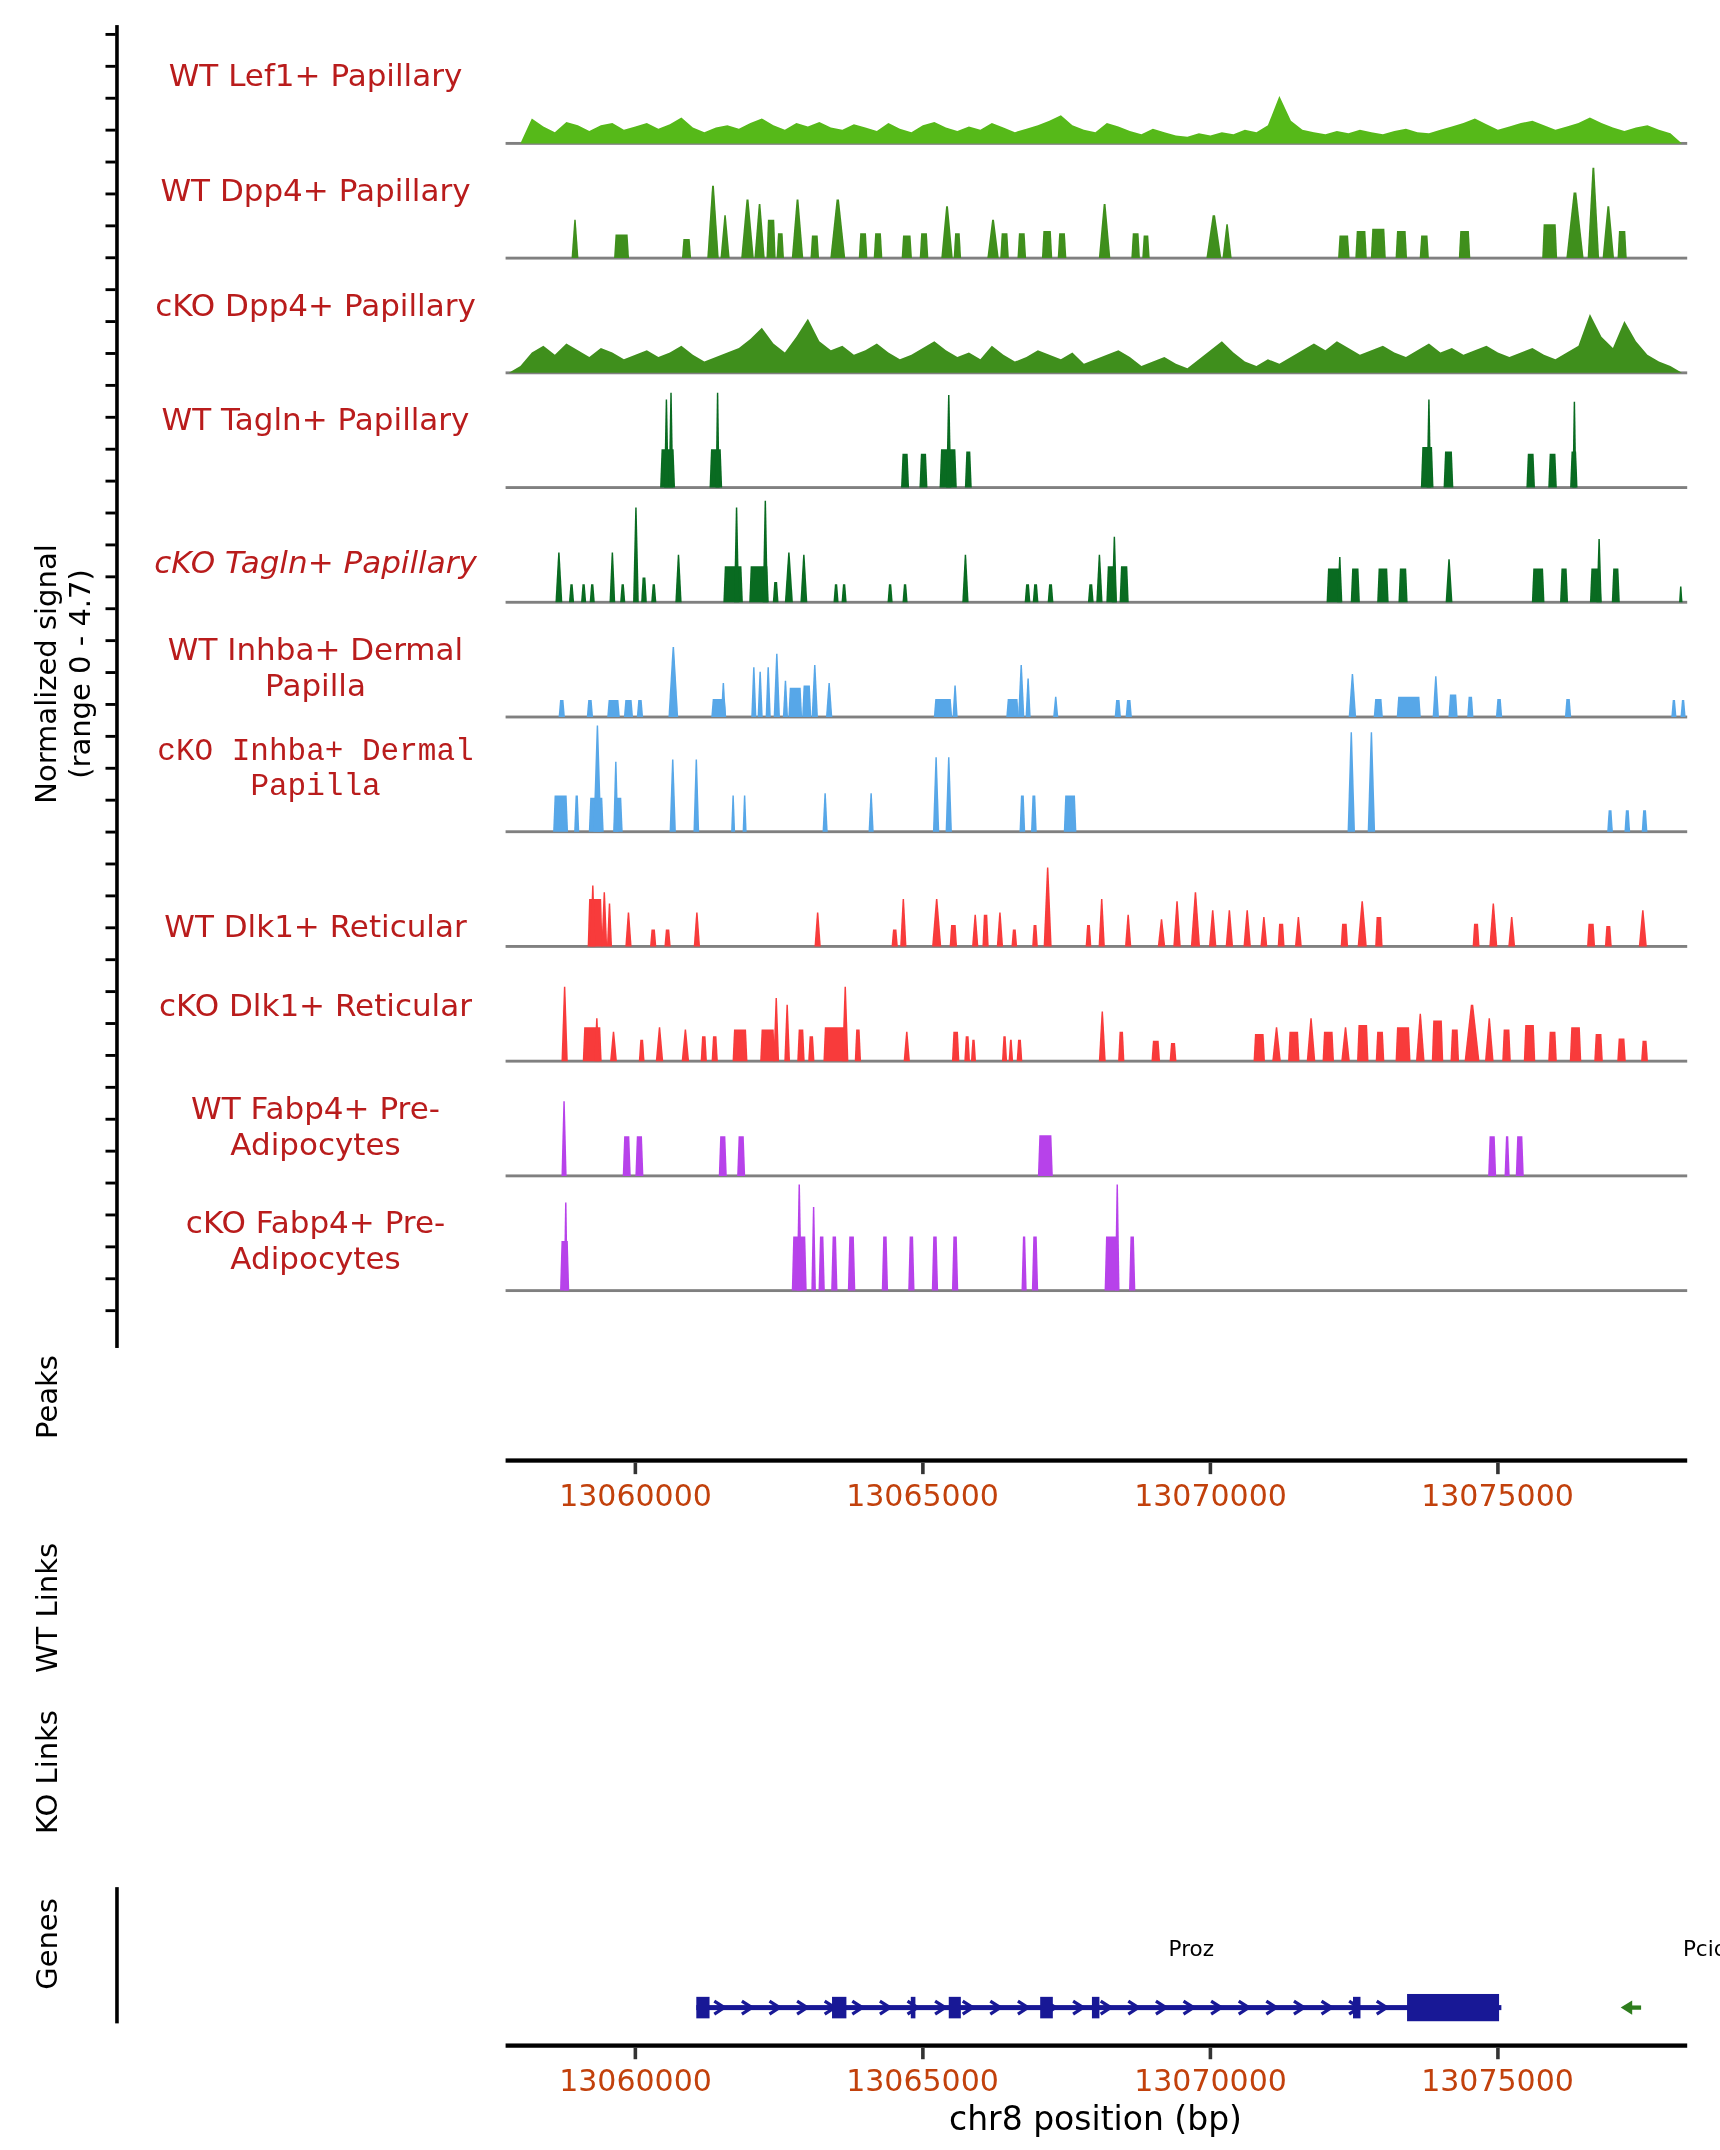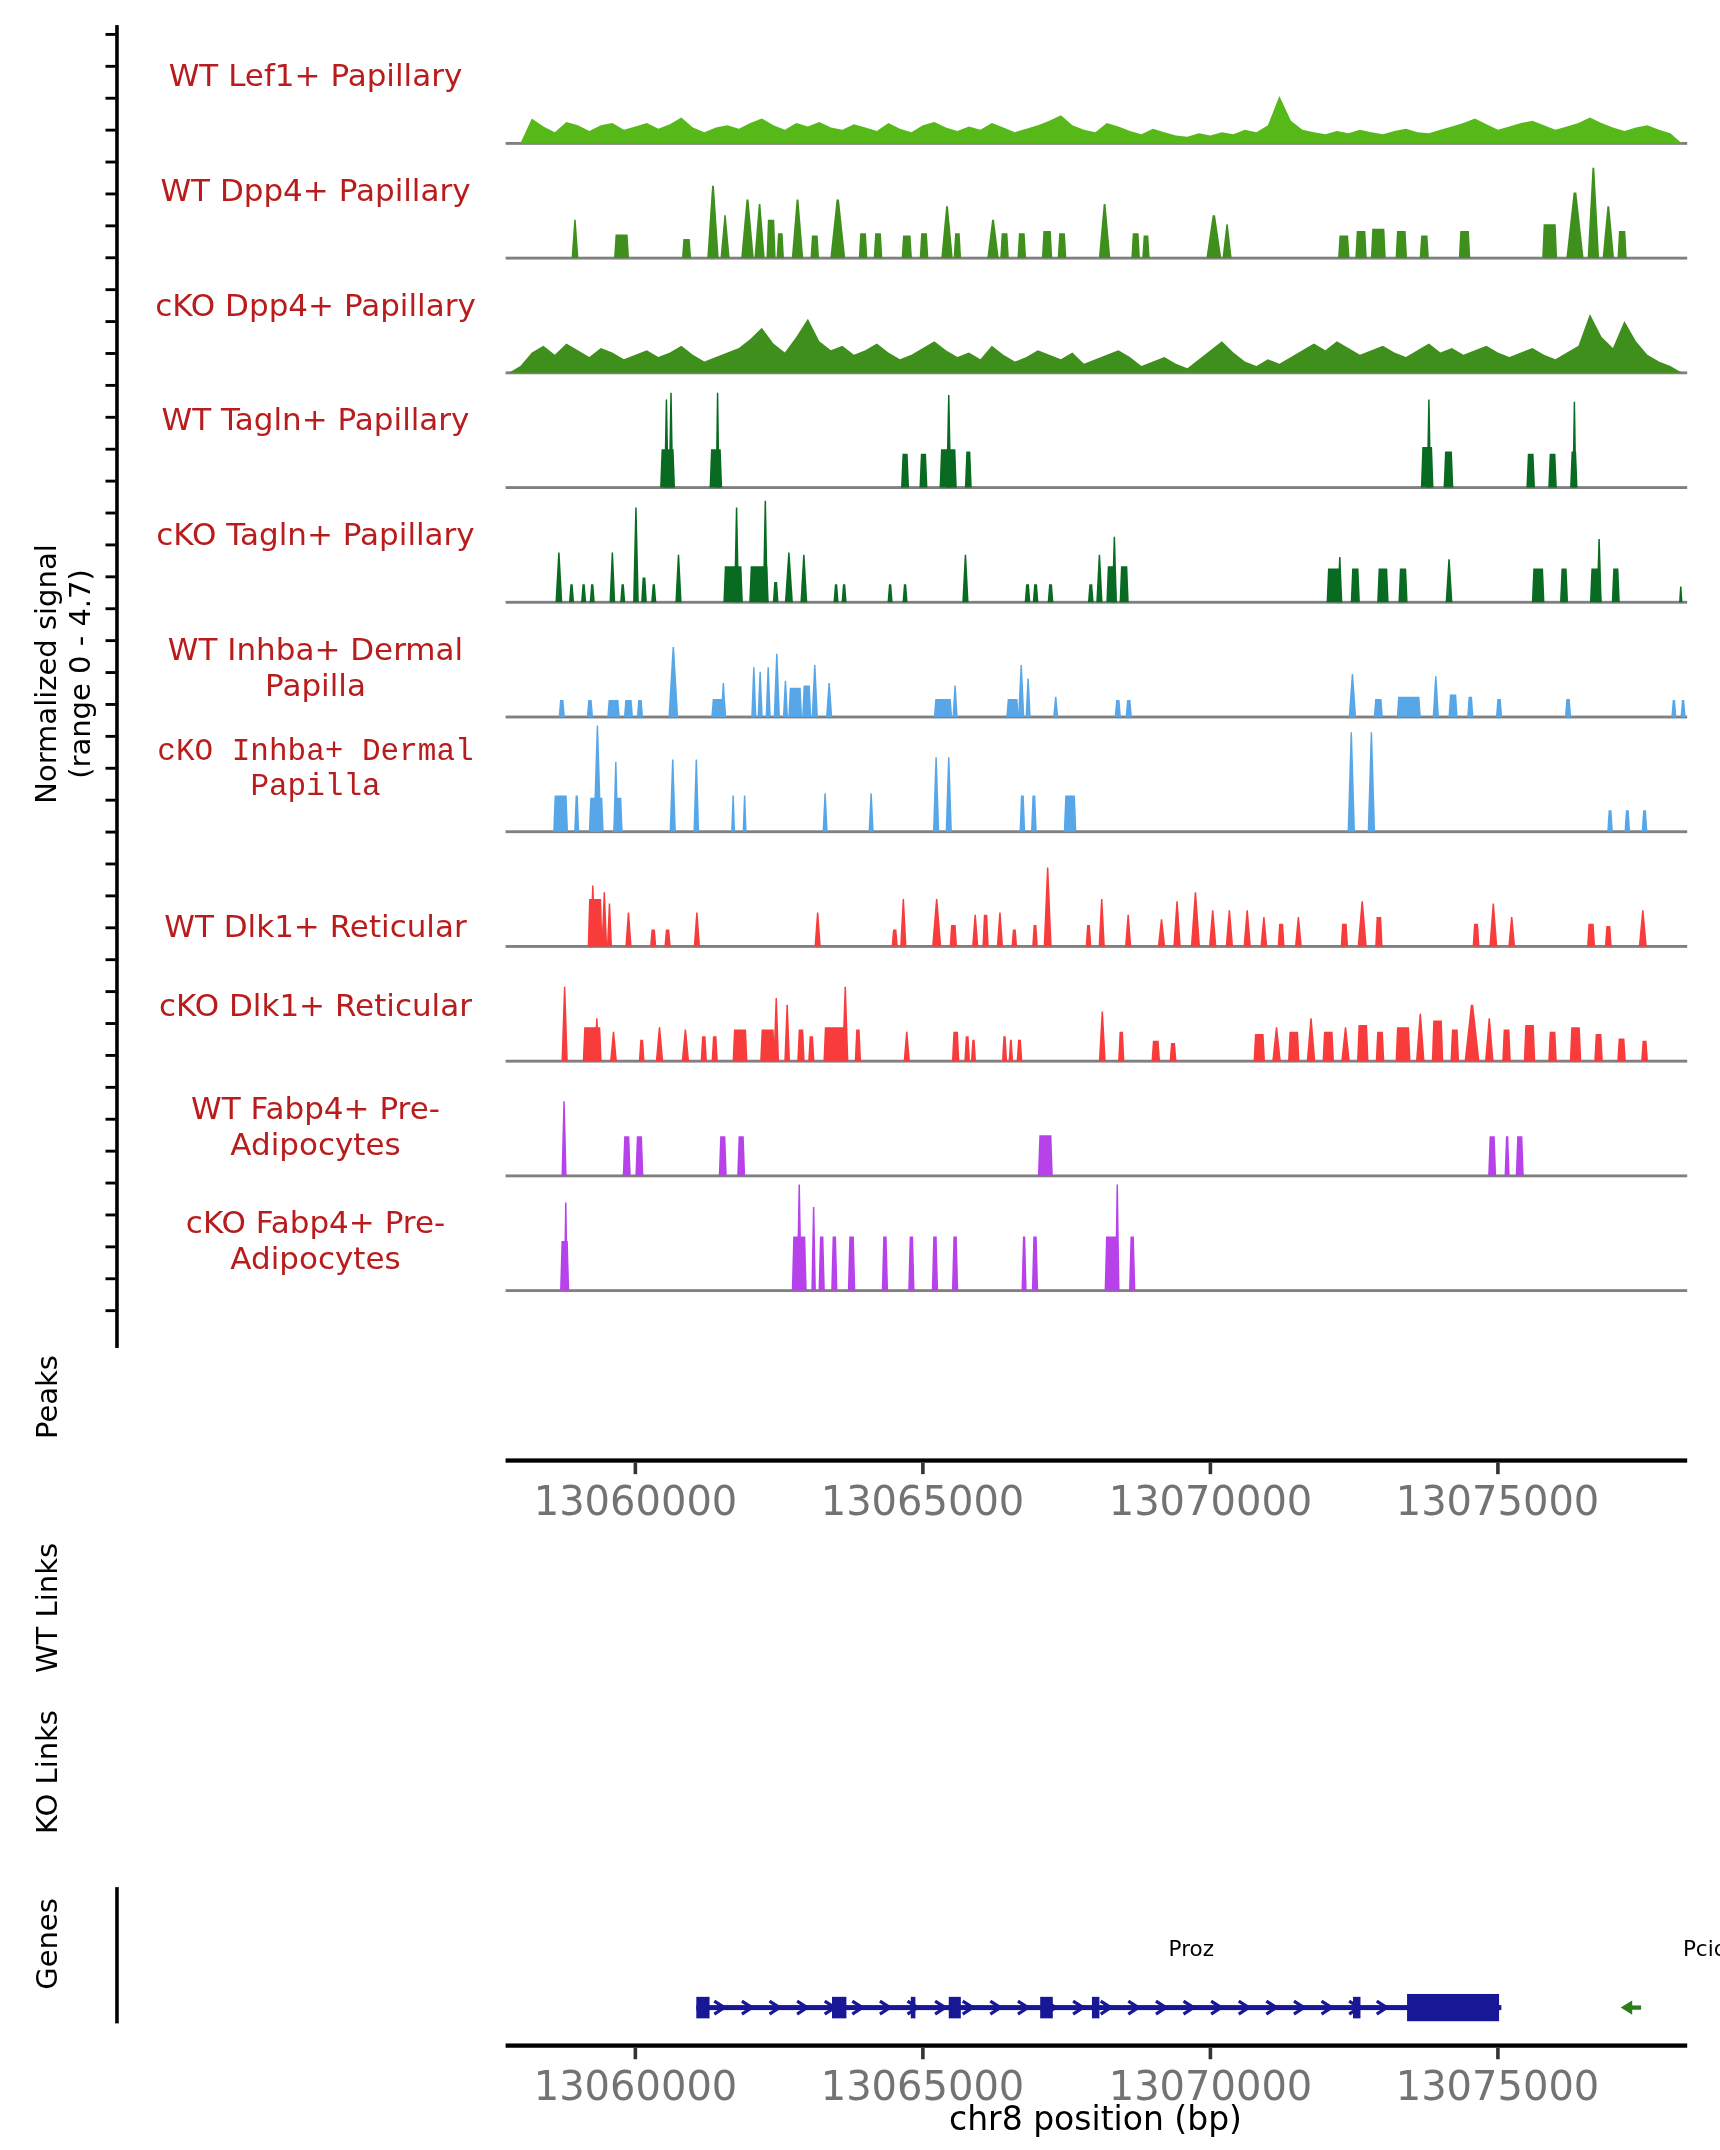--- a/index.html
+++ b/index.html
@@ -4,21 +4,21 @@
 <style>
   html,body{margin:0;padding:0;background:#fff;}
   #canvas{position:relative;width:1721px;height:2151px;background:#ffffff;overflow:hidden;
           font-family:"DejaVu Sans","Liberation Sans",sans-serif;}
   #gfx{position:absolute;left:0;top:0;}
   .vlabel{position:absolute;transform:translate(-50%,-50%) rotate(-90deg);transform-origin:center;
           white-space:nowrap;color:#000;text-align:center;}
   .ylab{font-size:29px;line-height:34px;}
   .seclab{font-size:29px;}
   .tracklab{position:absolute;left:122px;width:387px;text-align:center;font-size:31px;color:#b91c1c;}
-  .ticklab{position:absolute;width:215px;text-align:center;font-size:40px;color:#737373;}
+  .ticklab{position:absolute;width:215px;text-align:center;font-size:30px;color:#c2410c;}
   .genelab{position:absolute;width:215px;text-align:right;font-size:21.5px;color:#000;}
   .xlab{position:absolute;left:505px;width:1181px;text-align:center;top:2099px;font-size:33px;color:#000;}
 </style>
 </head>
 <body>
 
 <div id="canvas">
   <svg id="gfx" width="1721" height="2151" viewBox="0 0 2400 3000">
       <rect x="160.5" y="35" width="5" height="1845" fill="#000"></rect>
       <rect x="147" y="46" width="14" height="4" fill="#000"></rect>
@@ -408,21 +408,21 @@
   <div class="genelab" style="left:999px;top:1936px;">Proz</div>
   <div class="genelab" style="left:1526px;top:1936px;">Pcid2</div>
 
   <div class="xlab">chr8 position (bp)</div>
 
   <div id="dyn">
       <div class="tracklab" style="top:57px;">WT Lef1+ Papillary</div>
       <div class="tracklab" style="top:172px;">WT Dpp4+ Papillary</div>
       <div class="tracklab" style="top:287px;">cKO Dpp4+ Papillary</div>
       <div class="tracklab" style="top:401px;">WT Tagln+ Papillary</div>
-      <div class="tracklab" style="top:516px;">cKO Tagln+ Papillary</div>
+      <div class="tracklab" style="top:544px;font-style:italic;">cKO Tagln+ Papillary</div>
       <div class="tracklab" style="top:631px;">WT Inhba+ Dermal Papilla</div>
       <div class="tracklab" style="top:734px;font-family:Liberation Mono, monospace;">cKO Inhba+ Dermal Papilla</div>
       <div class="tracklab" style="top:908px;">WT Dlk1+ Reticular</div>
       <div class="tracklab" style="top:975px;margin-top:12px;">cKO Dlk1+ Reticular</div>
       <div class="tracklab" style="top:1090px;">WT Fabp4+ Pre-Adipocytes</div>
       <div class="tracklab" style="top:1204px;">cKO Fabp4+ Pre-Adipocytes</div>
       <div class="ticklab" style="left:528px;top:1478px;">13060000</div>
       <div class="ticklab" style="left:815px;top:1478px;">13065000</div>
       <div class="ticklab" style="left:1103px;top:1478px;">13070000</div>
       <div class="ticklab" style="left:1390px;top:1478px;">13075000</div>

